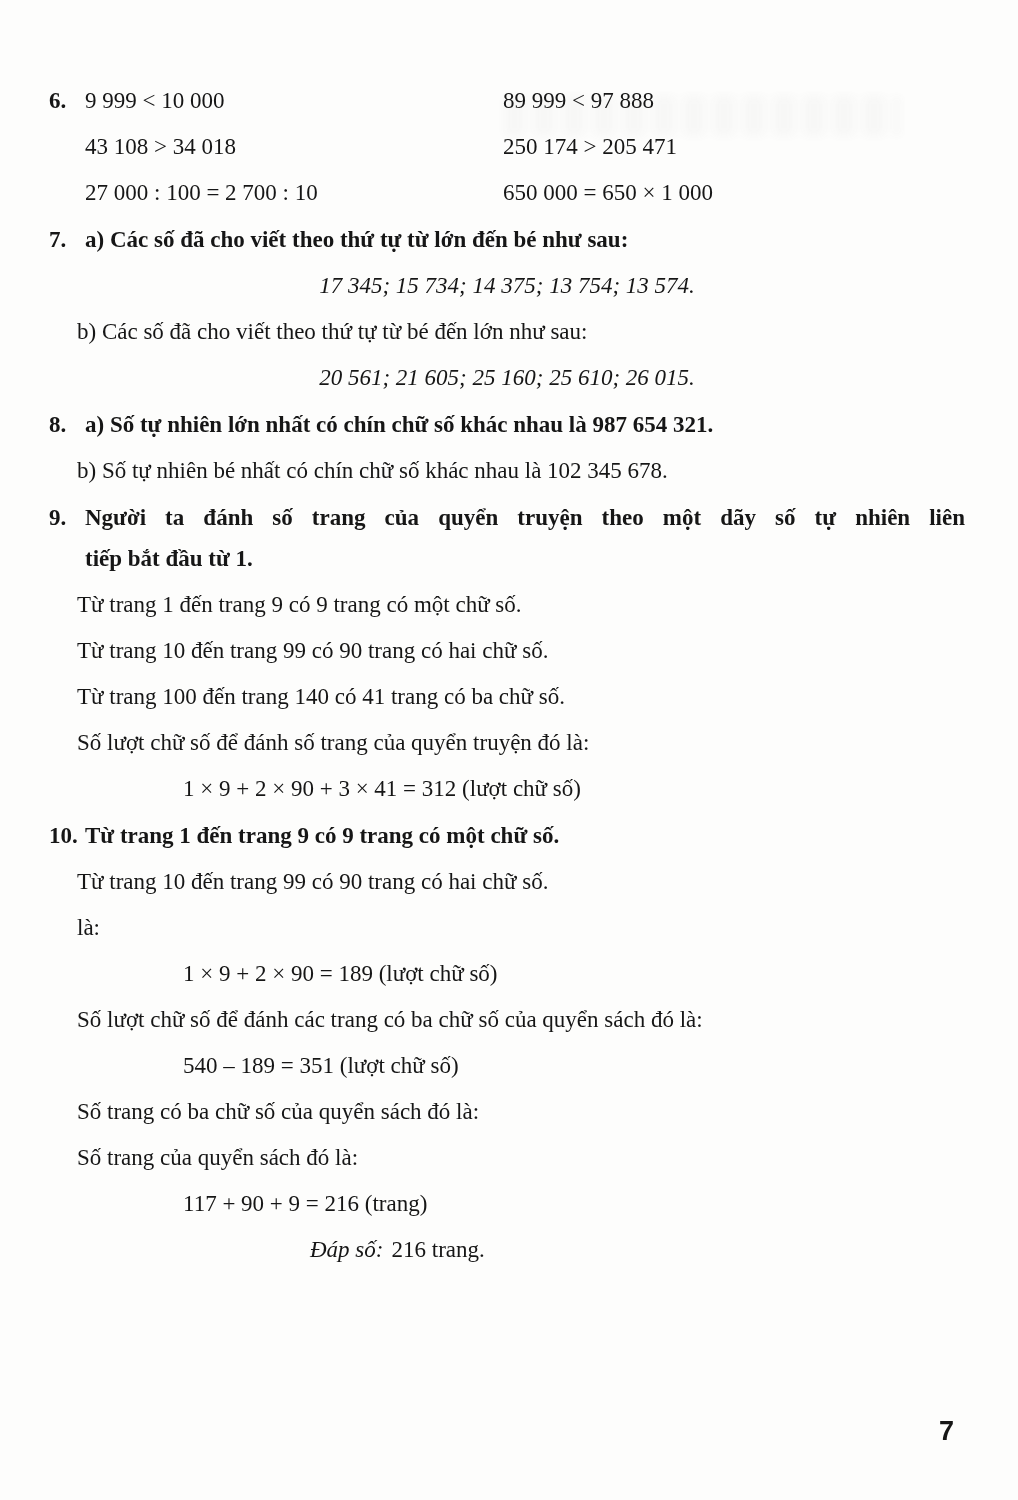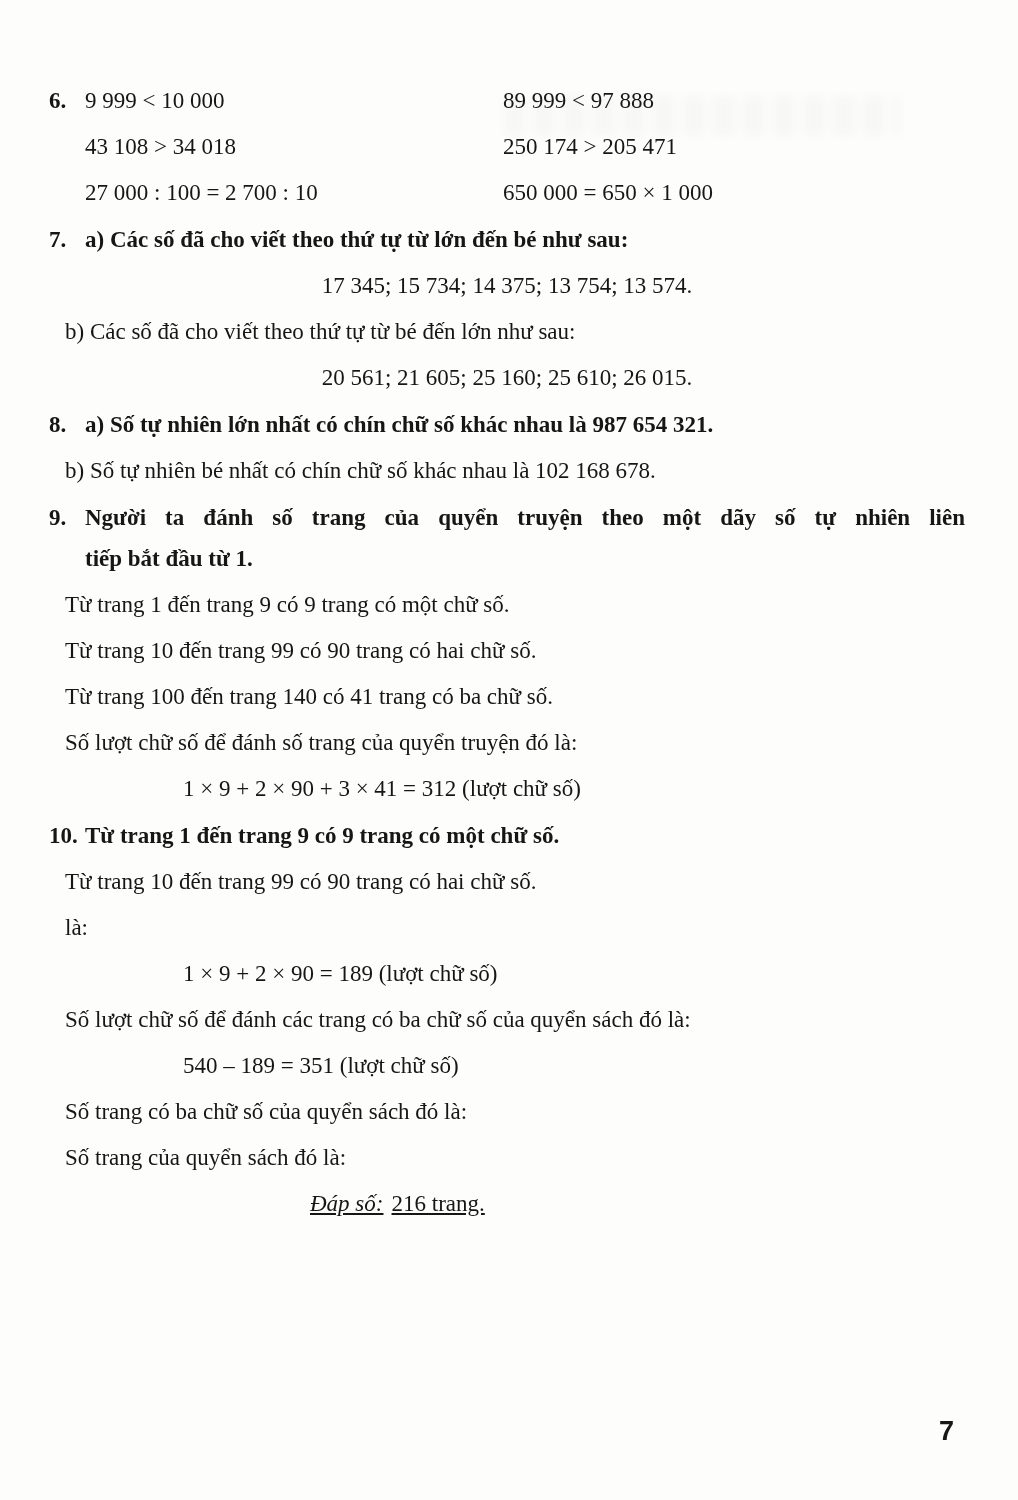--- a/index.html
+++ b/index.html
@@ -18,25 +18,25 @@
   .prob > div{margin-bottom:5px;}
 
   
   .row6{display:grid;grid-template-columns:36px 418px 1fr;}
 
   
   .fl{display:flex;}
   .pnum{flex:0 0 36px;font-weight:700;}
   .ptext{flex:1;font-weight:bold;}
 
-  .indent1{margin-left:16px;}
-  .center{text-align:center;}
+  .indent1{margin-left:28px;}
+  .center{text-align:center;font-style:italic;}
   .eq{margin-left:134px;}
   .ans{margin-left:338px;}
-  .ans-p10{margin-left:261px;text-decoration:underline;}
+  .ans-p10{margin-left:261px;}
   .ital{font-style:italic;margin-right:0.35em;}
   .just{text-align:justify;text-align-last:justify;}
 
   .pageno{
     position:absolute;right:64px;top:1416px;
     font-family:"Liberation Sans","DejaVu Sans",sans-serif;
     font-weight:700;font-size:27px;line-height:30px;
   }
 
   
@@ -83,21 +83,21 @@
       <div class="center">17 345; 15 734; 14 375; 13 754; 13 574.</div>
       <div class="indent1">b) Các số đã cho viết theo thứ tự từ bé đến lớn như sau:</div>
       <div class="center">20 561; 21 605; 25 160; 25 610; 26 015.</div>
     </section>
 
     <section class="prob">
       <div class="fl">
         <span class="pnum">8.</span>
         <span class="ptext">a) Số tự nhiên lớn nhất có chín chữ số khác nhau là 987 654 321.</span>
       </div>
-      <div class="indent1">b) Số tự nhiên bé nhất có chín chữ số khác nhau là 102 168 678.</div>
+      <div class="indent1">b) Số tự nhiên bé nhất có chín chữ số khác nhau là 102 345 678.</div>
     </section>
 
     <section class="prob">
       <div class="fl">
         <span class="pnum">9.</span>
         <div class="ptext">
           <div class="just">Người ta đánh số trang của quyển truyện theo một dãy số tự nhiên liên</div>
           <div>tiếp bắt đầu từ 1.</div>
         </div>
       </div>
@@ -115,20 +115,21 @@
       </div>
       <div class="indent1">Từ trang 10 đến trang 99 có 90 trang có hai chữ số.</div>
       <div class="indent1">
         <div>là:</div>
       </div>
       <div class="eq">1 × 9 + 2 × 90 = 189 (lượt chữ số)</div>
       <div class="indent1">Số lượt chữ số để đánh các trang có ba chữ số của quyển sách đó là:</div>
       <div class="eq">540 – 189 = 351 (lượt chữ số)</div>
       <div class="indent1">Số trang có ba chữ số của quyển sách đó là:</div>
       <div class="indent1">Số trang của quyển sách đó là:</div>
+      <div class="eq">117 + 90 + 9 = 216 (trang)</div>
       <div class="ans ans-p10">
         <span class="ital">Đáp số:</span><span>216 trang.</span>
       </div>
     </section>
 
   </main>
 
   <div class="pageno">7</div>
 </div>
 

